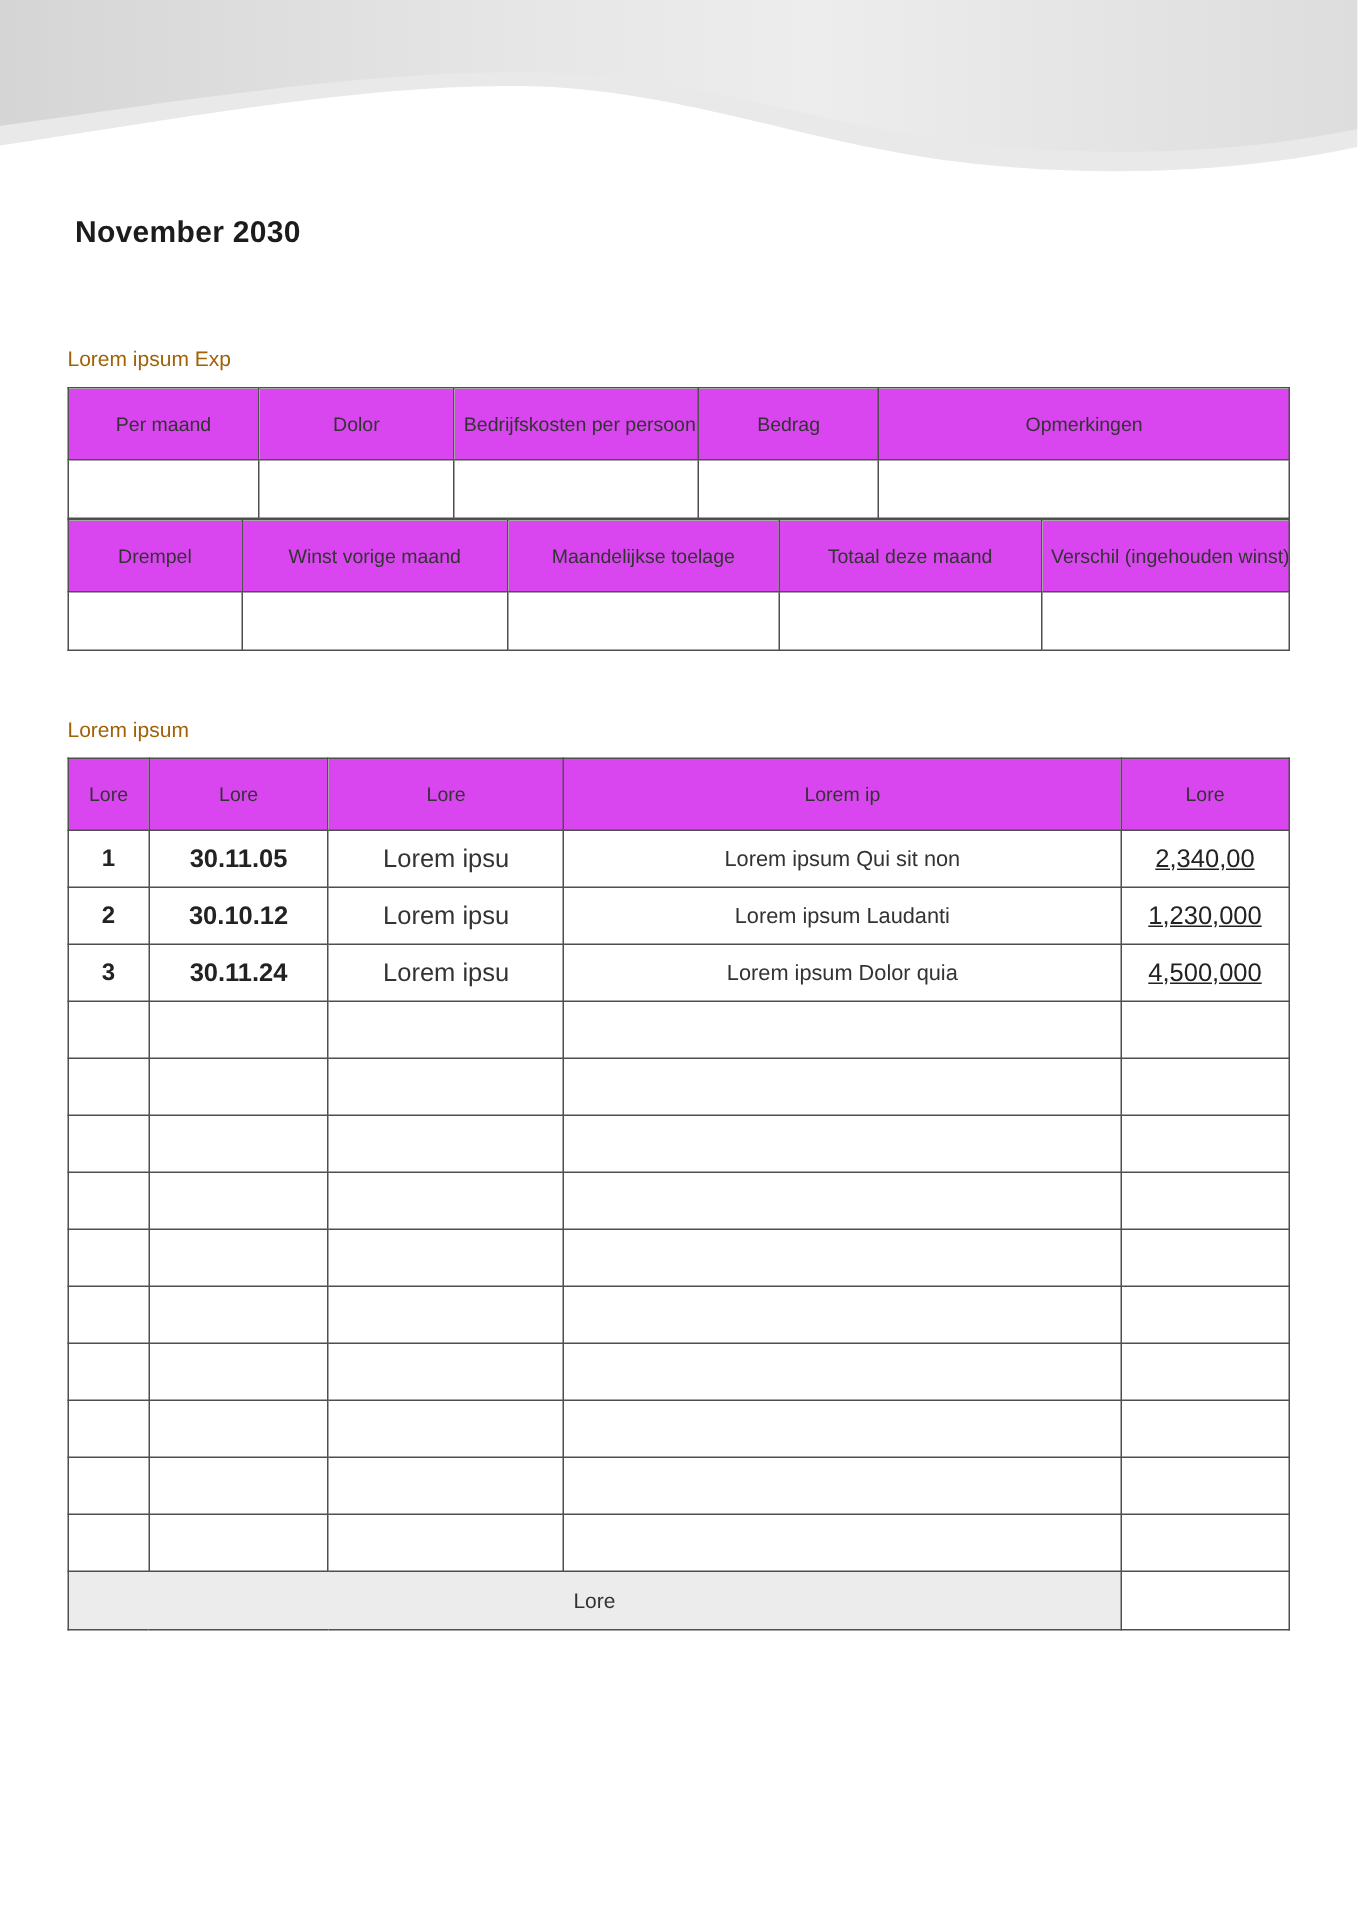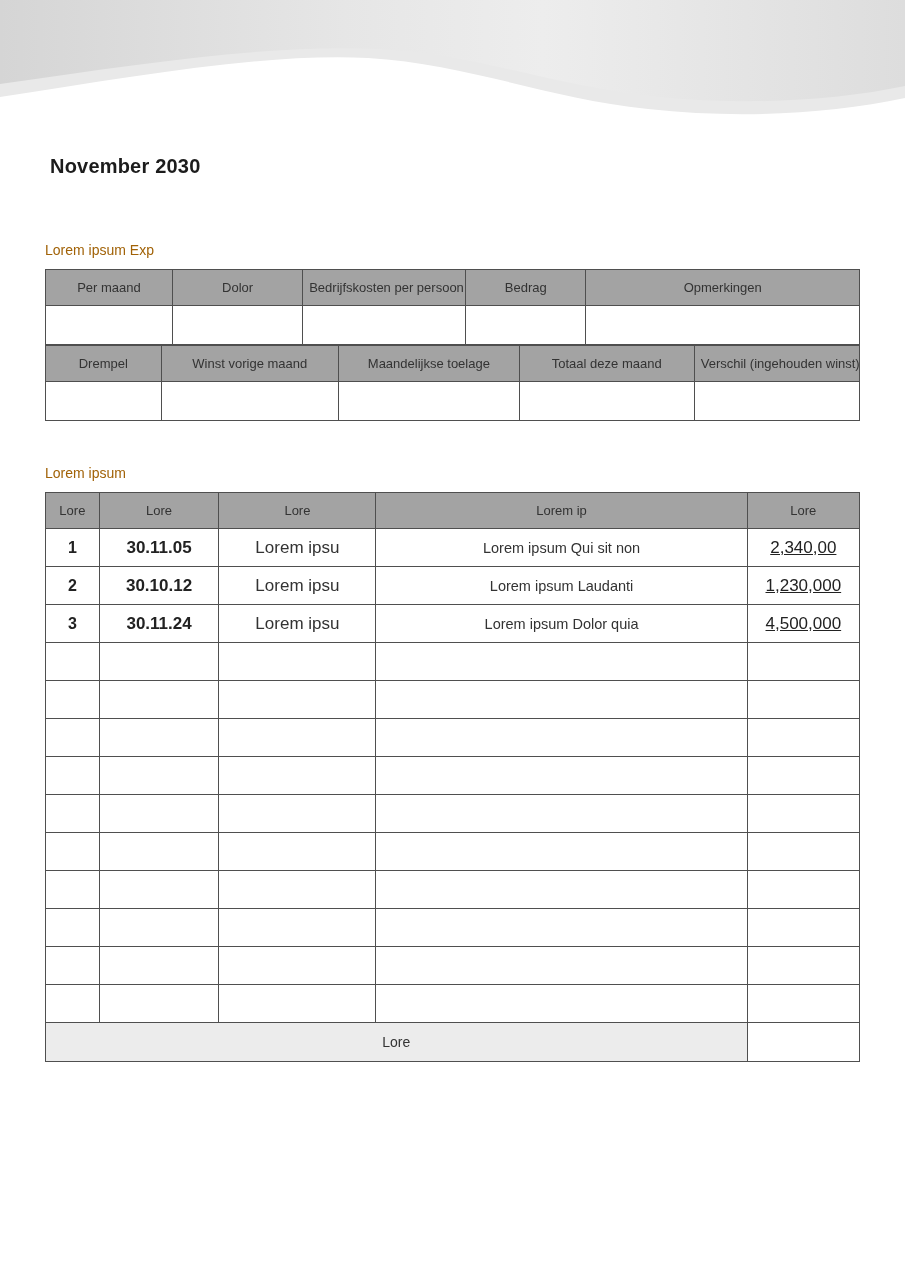--- a/index.html
+++ b/index.html
@@ -10,21 +10,21 @@
     font-family: "Liberation Sans", "DejaVu Sans", sans-serif;
     color: #222;
     position: relative;
     overflow: hidden;
   }
   .wave {
     position: absolute; top: 0; left: 0;
     width: 905px; height: 132px;
     display: block;
   }
-  .content { position: relative; padding: 15px 45px; }
+  .content { position: relative; padding: 4px 45px; }
 
   .month {
     margin: 0; padding-top: 140px; padding-left: 5px;
     font-size: 20px; font-weight: 700; color: #1c1c1c;
     letter-spacing: .2px;
   }
   .title {
     margin: 7px 0 0 0;
     font-size: 37px; line-height: 42px;
     font-weight: 800; color: #1c1c1c;
@@ -43,25 +43,25 @@
     table-layout: fixed;
   }
   th, td {
     border: 1px solid #4f4f4f;
     text-align: center;
     padding: 0 6px;
     overflow: hidden;
     white-space: nowrap;
   }
   th {
-    background: #a3a3a3;
+    background: #d946ef;
     font-weight: 400;
     font-size: 13px;
     color: #333;
-    height: 36px;
+    height: 48px;
   }
   td { height: 38px; font-size: 14px; color: #333; background: #fff; }
   .sec-exp td, .sec-re td { height: 39px; }
 
   
   .t3 tbody td:nth-child(1) { font-size: 16px; font-weight: 600; color: #222; }
   .t3 tbody td:nth-child(2) { font-size: 17px; font-weight: 600; color: #222; }
   .t3 tbody td:nth-child(3) { font-size: 17px; }
   .t3 tbody td:nth-child(4) { font-size: 14.5px; }
   .t3 tbody td:nth-child(5) { font-size: 17px; font-weight: 500; color: #222; text-decoration: underline; }

